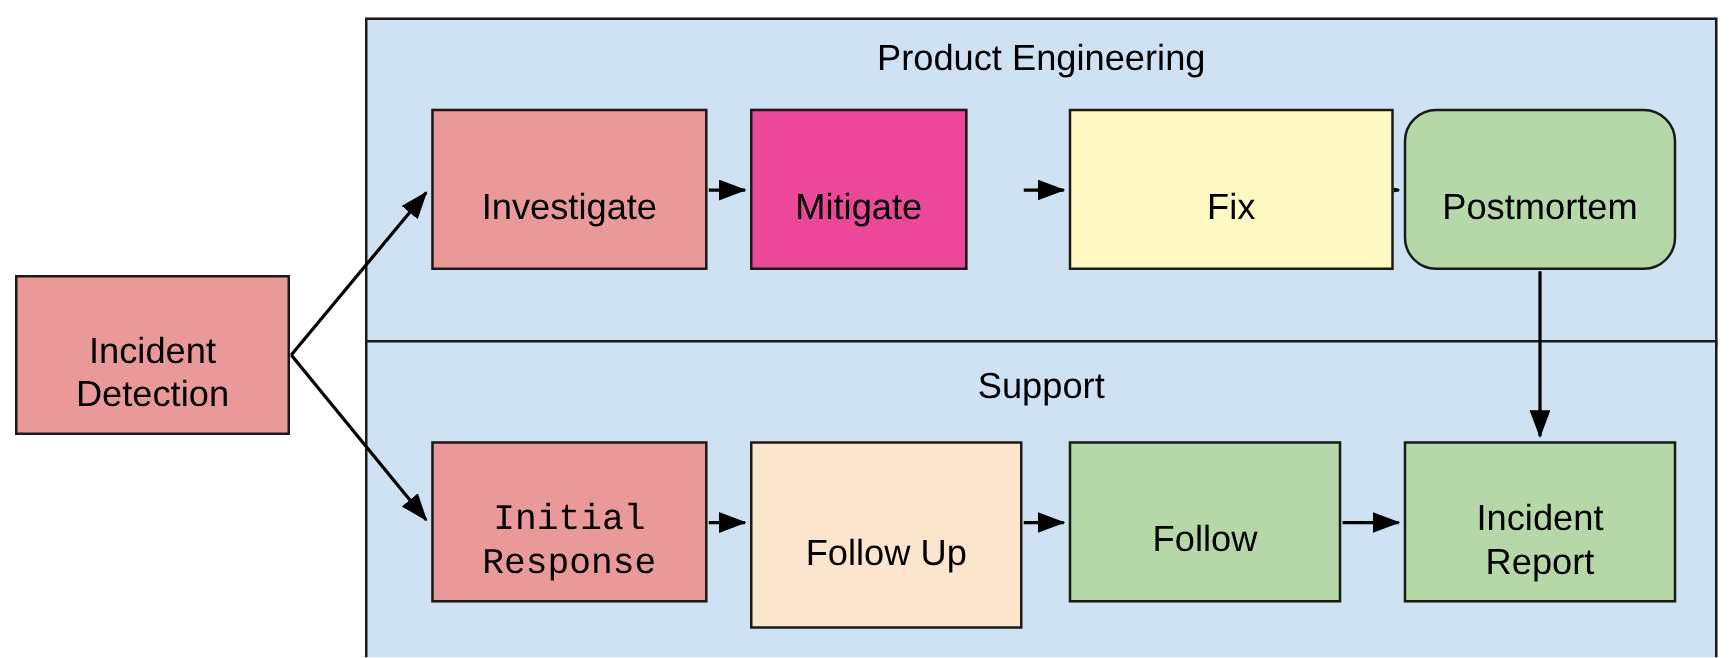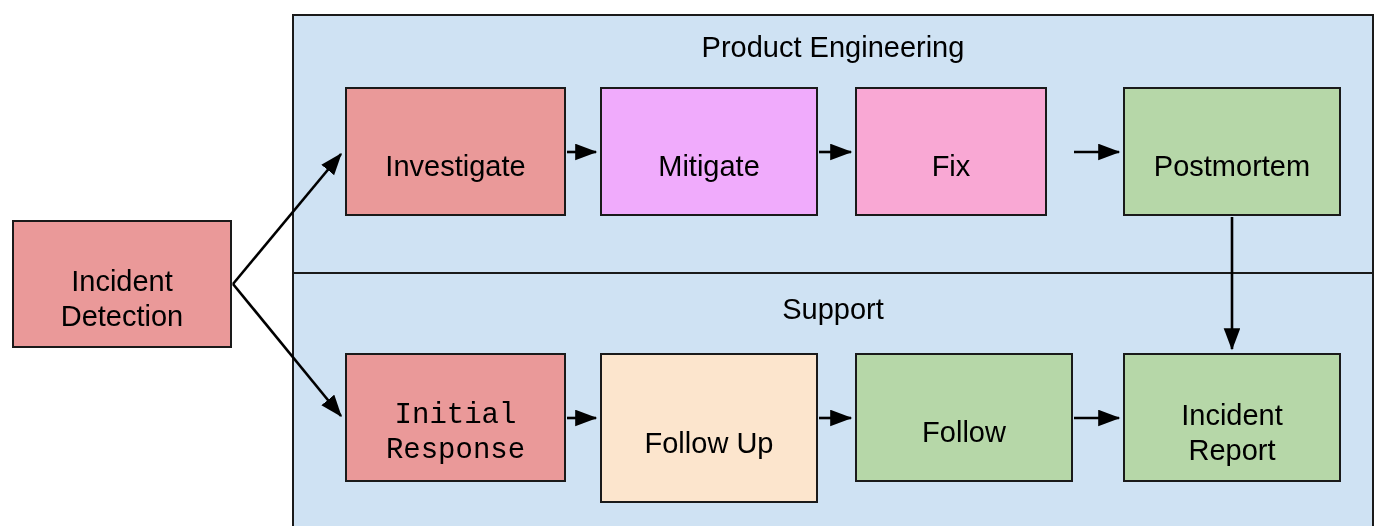--- a/index.html
+++ b/index.html
@@ -97,29 +97,29 @@
 
   <div class="node" style="left:12px; top:220px; width:220px; height:128px; background:#ea9999;">
     <span class="node-label">Incident
 Detection</span>
   </div>
 
   <div class="node" style="left:345px; top:87px; width:221px; height:129px; background:#ea9999;">
     <span class="node-label">Investigate</span>
   </div>
 
-  <div class="node" style="left:600px; top:87px; width:218px; height:129px; background:#f0abfc;">
+  <div class="node" style="left:600px; top:87px; width:174px; height:129px; background:#ec4899;">
     <span class="node-label">Mitigate</span>
   </div>
 
-  <div class="node" style="left:855px; top:87px; width:192px; height:129px; background:#f9a8d4;">
+  <div class="node" style="left:855px; top:87px; width:260px; height:129px; background:#fef9c3;">
     <span class="node-label">Fix</span>
   </div>
 
-  <div class="node" style="left:1123px; top:87px; width:218px; height:129px; background:#b6d7a8;">
+  <div class="node" style="left:1123px; top:87px; width:218px; height:129px; background:#b6d7a8;border-radius:26px;">
     <span class="node-label">Postmortem</span>
   </div>
 
   <div class="node" style="left:345px; top:353px; width:221px; height:129px; background:#ea9999;font-family:Liberation Mono, monospace;">
     <span class="node-label">Initial
 Response</span>
   </div>
 
   <div class="node" style="left:600px; top:353px; width:218px; height:150px; background:#fce5cd;">
     <span class="node-label">Follow Up</span>

